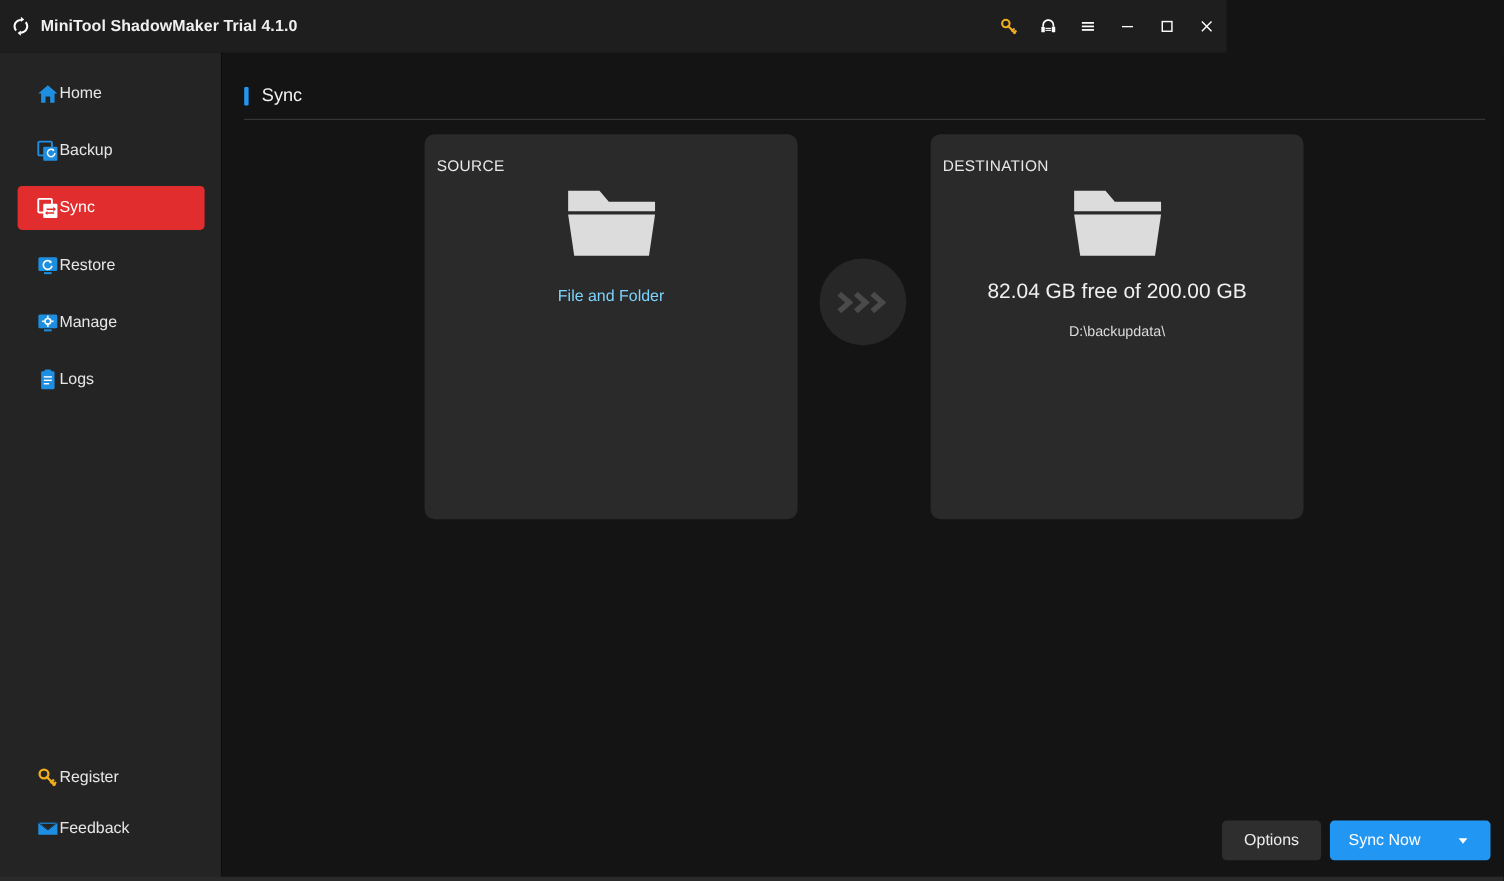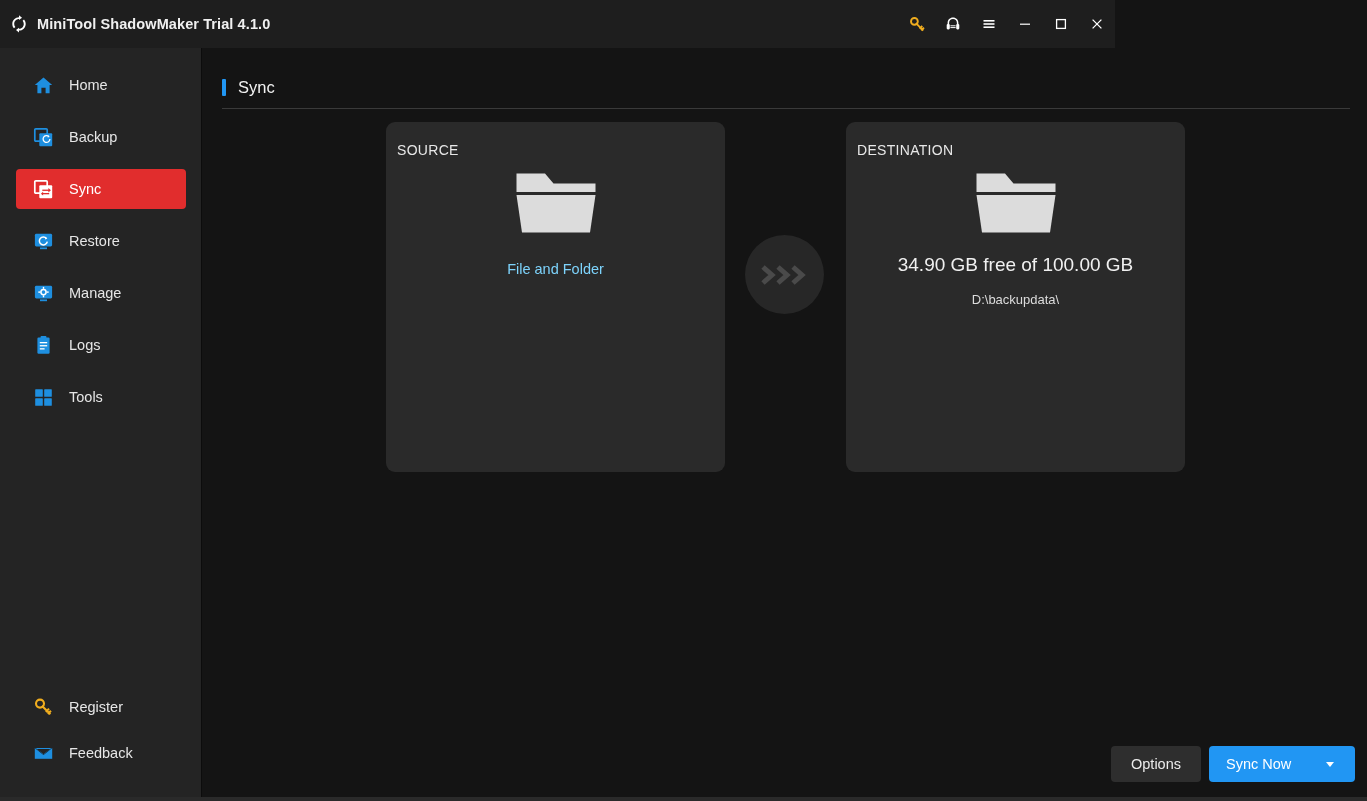--- a/index.html
+++ b/index.html
@@ -74,21 +74,20 @@
     cursor: pointer;
   }
   .nav-item.active, .nav-item.active:hover { background: #e12d2d; }
   .nav-icon {
     width: 22px; height: 22px;
     margin-left: 16px;
     display: flex; align-items: center; justify-content: center;
     flex: none;
   }
   .nav-label {
-    margin-left: 15px;
     font-size: 14.5px;
     color: #e6e6e6;
   }
   .nav-item.active .nav-label { color: #ffffff; }
 
   #nav-bottom { position: absolute; left: 0; bottom: 22px; width: 202px; }
   #nav-bottom .nav-item { margin-bottom: 6px; }
 
   
   #main {
@@ -387,33 +386,20 @@
             <g fill="#ffffff">
               <rect x="6.8" y="7.0" width="7.4" height="1.3"></rect>
               <rect x="6.8" y="10.1" width="7.4" height="1.3"></rect>
               <rect x="6.8" y="13.2" width="4.8" height="1.3"></rect>
             </g>
           </svg>
         </span>
         <span class="nav-label">Logs</span>
       </div>
 
-      <div class="nav-item">
-        <span class="nav-icon">
-          <svg width="21" height="21" viewBox="0 0 21 21">
-            <g fill="#1e8fe0">
-              <rect x="2.2" y="2.2" width="7.6" height="7.6" rx="0.6"></rect>
-              <rect x="11.2" y="2.2" width="7.6" height="7.6" rx="0.6"></rect>
-              <rect x="2.2" y="11.2" width="7.6" height="7.6" rx="0.6"></rect>
-              <rect x="11.2" y="11.2" width="7.6" height="7.6" rx="0.6"></rect>
-            </g>
-          </svg>
-        </span>
-        <span class="nav-label">Tools</span>
-      </div>
     </div>
 
     <div id="nav-bottom">
       <div class="nav-item">
         <span class="nav-icon">
           <svg width="20" height="20" viewBox="0 0 20 20">
             <circle cx="7.0" cy="6.6" r="4.0" fill="none" stroke="#f0ad1e" stroke-width="2.1"></circle>
             <path d="M9.6 9.4 L16.6 16.4 M13.6 14.2 L15.3 12.4 M15.6 16.3 L17.2 14.6" stroke="#f0ad1e" stroke-width="2.1" fill="none" stroke-linecap="square"></path>
           </svg>
         </span>
@@ -472,21 +458,21 @@
         <div class="panel-head">DESTINATION</div>
         <div class="panel-body">
           <span class="folder-icon">
             <svg width="84" height="66" viewBox="0 0 84 66">
               <g fill="#dcdcdc">
                 <path d="M2.5 3.5 L31.0 3.5 L39.5 13.5 L81.5 13.5 L81.5 22.0 L2.5 22.0 Z"></path>
                 <path d="M2.5 25.0 L81.5 25.0 L76.0 62.5 L8.0 62.5 Z"></path>
               </g>
             </svg>
           </span>
-          <div class="panel-capacity">34.90 GB free of 100.00 GB</div>
+          <div class="panel-capacity">82.04 GB free of 200.00 GB</div>
           <div class="panel-path">D:\backupdata\</div>
         </div>
       </div>
     </div>
 
     <div id="footer">
       <button id="btn-options">Options</button>
       <div id="sync-group">
         <button id="btn-sync-now">Sync Now</button>
         <button id="btn-sync-caret">

